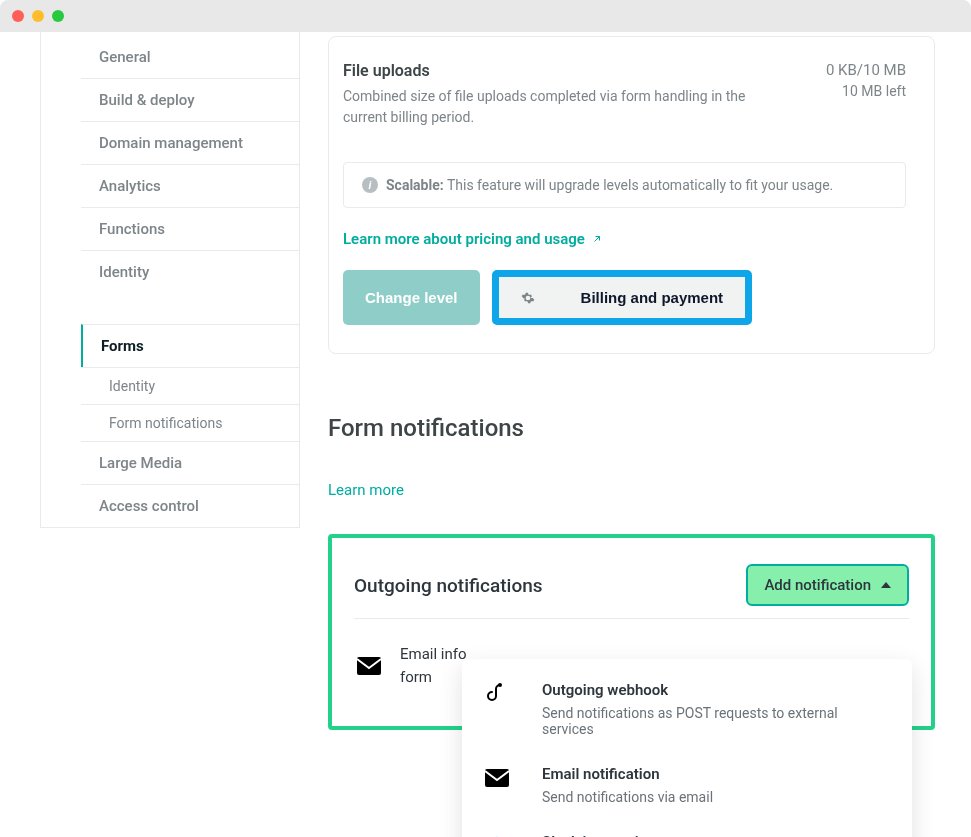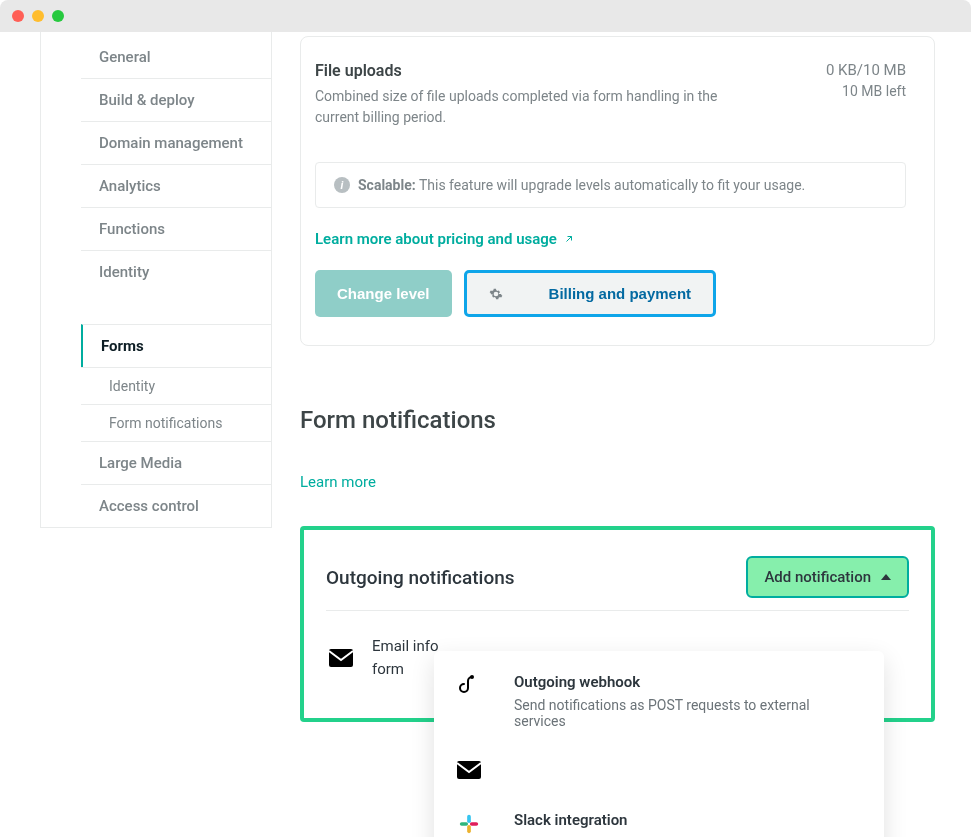--- a/index.html
+++ b/index.html
@@ -20,21 +20,21 @@
     align-items: center;
     padding: 0 12px;
     gap: 8px;
   }
   .tb-dot { width: 12px; height: 12px; border-radius: 50%; }
   .tb-red { background: #ff5f56; }
   .tb-yellow { background: #ffbd2e; }
   .tb-green { background: #27c93f; }
   .content { display: flex; height: calc(100% - 32px); }
   .sidebar {
-    width: 232px;
+    width: 260px;
     padding: 4px 0 0 40px;
     border: 1px solid #e9ebeb;
     border-top: none;
     margin-top: 0;
     margin-left: 40px;
     background: #fff;
     height: fit-content;
   }
   .side-item {
     padding: 12px 18px 12px 18px;
@@ -84,21 +84,21 @@
     display: flex;
     align-items: center;
     gap: 8px;
   }
   .info-dot { width: 16px; height: 16px; border-radius: 50%; background: #b8bfc2; color: #fff; font-size: 11px; display:flex; align-items:center; justify-content:center; font-style: italic; font-weight: bold; }
   .teal-link { color: #00ad9f; font-size: 15px; font-weight: 600; display: inline-flex; align-items: center; gap: 6px; margin-top: 22px; cursor: pointer; }
   .teal-link svg { width: 12px; height: 12px; }
   .btn-row { display: flex; gap: 12px; margin-top: 22px; }
   .btn { border: none; border-radius: 5px; padding: 12px 22px; font-size: 15px; font-weight: 600; cursor: pointer; display: inline-flex; align-items: center; gap: 8px; }
   .btn-primary { background: #8fcec8; color: #fff; }
-  .btn-secondary { background: #f1f3f3; color: #0369a1; border: 3px solid #0ea5e9; gap: 46px; }
+  .btn-secondary { background: #f1f3f3; color: #0f172a; border: 7px solid #0ea5e9; gap: 46px; }
   .section { margin-top: 60px; }
   .sec-title { font-size: 24px; font-weight: 500; color: #3d4547; }
   .sec-desc { color: #7d8589; font-size: 15px; margin-top: 12px; line-height: 1.6; }
   .sec-learn { color: #00ad9f; cursor: pointer; }
   .hl-box {
     border: 4px solid #23d18b;
     border-radius: 4px;
     margin-top: 32px;
     padding: 14px;
     position: relative;
@@ -267,20 +267,24 @@
                 <div class="dd-desc">Send notifications as POST requests to external services</div>
               </div>
             </div>
             <div class="dd-item">
               <div class="dd-icon">
                 <svg viewBox="0 0 24 18" width="24" height="18" fill="#000">
                     <rect x="0" y="0" width="24" height="18" rx="2"></rect>
                     <path d="M0 2 L12 11 L24 2" stroke="#fff" stroke-width="2" fill="none"></path>
                   </svg>
               </div>
+              <div>
+                <div class="dd-title">Email notification</div>
+                <div class="dd-desc">Send notifications via email</div>
+              </div>
             </div>
             <div class="dd-item">
               <div class="dd-icon">
                 <svg viewBox="0 0 24 24" width="22" height="22">
                   <rect x="10" y="2" width="4" height="9" rx="2" fill="#36C5F0"></rect>
                   <rect x="2" y="10" width="9" height="4" rx="2" fill="#2EB67D"></rect>
                   <rect x="10" y="13" width="4" height="9" rx="2" fill="#ECB22E"></rect>
                   <rect x="13" y="10" width="9" height="4" rx="2" fill="#E01E5A"></rect>
                 </svg>
               </div>

